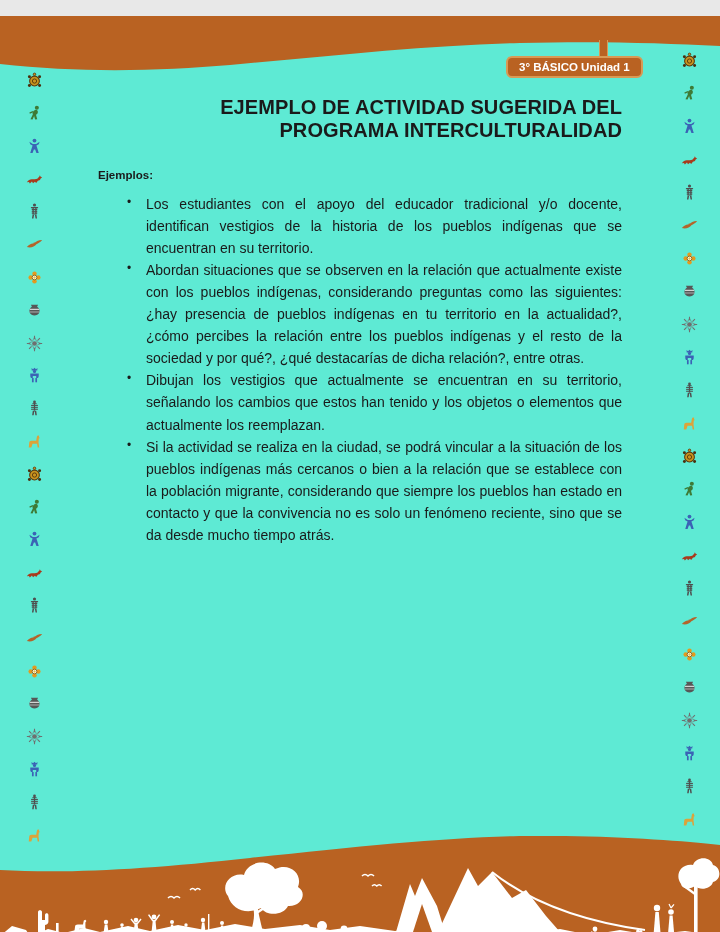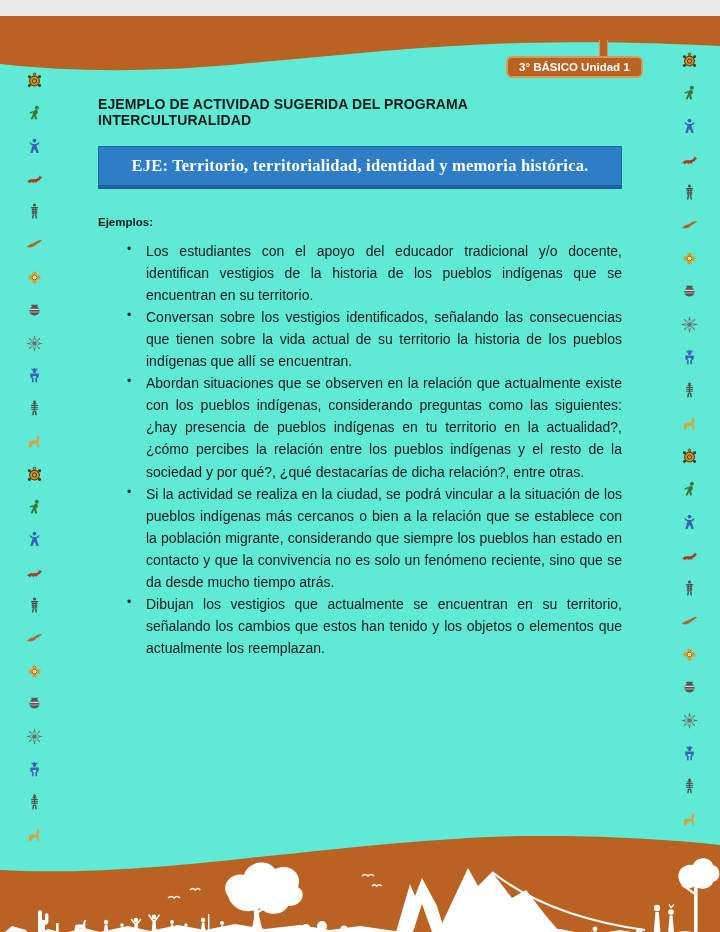--- a/index.html
+++ b/index.html
@@ -14,21 +14,21 @@
             border:2px solid #d89a55;border-radius:6px;color:#ffffff;font-size:11.5px;font-weight:bold;
             text-align:center;box-sizing:border-box;}
   
   .icon-col{position:absolute;width:22px;display:flex;flex-direction:column;justify-content:space-between;align-items:center;}
   .icon-col.left{left:23px;top:56px;height:772px;}
   .icon-col.right{right:20px;top:36px;height:776px;}
   .side-icon{display:block;width:17px;height:17px;line-height:0;}
   .side-icon svg{display:block;}
   
   .content{position:absolute;left:98px;top:80px;width:524px;}
-  .doc-title{font-size:14px;font-weight:bold;text-align:left;letter-spacing:0.1px;margin:0;}
+  .doc-title{font-size:20px;font-weight:bold;text-align:right;letter-spacing:0.1px;margin:0;}
   .eje-banner{margin-top:18px;height:43px;background:#2e7ec6;border:1px solid #2265a4;border-bottom:4px solid #1f5f9e;
               box-sizing:border-box;display:flex;align-items:center;justify-content:center;
               color:#ffffff;font-family:"Liberation Serif",serif;font-weight:bold;font-size:16.5px;letter-spacing:0.2px;}
   .activity-line{margin-top:21px;font-size:11px;white-space:nowrap;}
   .activity-line b{font-weight:bold;}
   .examples-heading{margin-top:27px;font-size:11.5px;font-weight:bold;}
   ul.examples{list-style:none;margin:3px 0 0 0;padding:0 0 0 27px;}
   ul.examples li{position:relative;padding-left:21px;font-size:14px;line-height:1.58;text-align:justify;margin:0;}
   ul.examples li::before{content:"\2022";position:absolute;left:2px;top:0;font-size:12px;}
   
@@ -459,32 +459,28 @@
       <span class="side-icon">
         <svg viewBox="0 0 16 16" width="17" height="17">
           <path d="M2.6,13.6 L3,9.6 C3,8.2 3.8,7.4 5.2,7.4 L9.6,7.4 L10.2,3.8 C10.3,3 10.8,2.4 11.6,2.4 L12.4,2.6 L12.2,4 L13.2,4.6 L12,5.2 L11.8,9 L12.4,13.6 L11,13.6 L10.4,10 L6.2,10 L5,13.6 Z" fill="#dca33b"></path>
         </svg>
       </span>
     </div>
 
   <div class="content">
     <h1 class="doc-title">EJEMPLO DE ACTIVIDAD SUGERIDA DEL PROGRAMA INTERCULTURALIDAD</h1>
 
-    <div class="eje-banner">
-      <span>EJE: Territorio, territorialidad, identidad y memoria histórica.</span>
-    </div>
 
 
     <p class="examples-heading">Ejemplos:</p>
     <ul class="examples">
         <li>Los estudiantes con el apoyo del educador tradicional y/o docente, identifican vestigios de la historia de los pueblos indígenas que se encuentran en su territorio.</li>
-        <li>Conversan sobre los vestigios identificados, señalando las consecuencias que tienen sobre la vida actual de su territorio la historia de los pueblos indígenas que allí se encuentran.</li>
         <li>Abordan situaciones que se observen en la relación que actualmente existe con los pueblos indígenas, considerando preguntas como las siguientes: ¿hay presencia de pueblos indígenas en tu territorio en la actualidad?, ¿cómo percibes la relación entre los pueblos indígenas y el resto de la sociedad y por qué?, ¿qué destacarías de dicha relación?, entre otras.</li>
+        <li>Dibujan los vestigios que actualmente se encuentran en su territorio, señalando los cambios que estos han tenido y los objetos o elementos que actualmente los reemplazan.</li>
         <li>Si la actividad se realiza en la ciudad, se podrá vincular a la situación de los pueblos indígenas más cercanos o bien a la relación que se establece con la población migrante, considerando que siempre los pueblos han estado en contacto y que la convivencia no es solo un fenómeno reciente, sino que se da desde mucho tiempo atrás.</li>
-        <li>Dibujan los vestigios que actualmente se encuentran en su territorio, señalando los cambios que estos han tenido y los objetos o elementos que actualmente los reemplazan.</li>
       </ul>
   </div>
 
   <svg class="bottom-band" viewBox="0 0 720 112" preserveAspectRatio="none" aria-hidden="true">
     <path d="M0,34 C70,38 150,33 250,22 C380,8 480,-2 565,0 C630,1 685,5 720,9 L720,112 L0,112 Z" fill="#b96222"></path>
     <g fill="#ffffff">
 
       <path d="M0,104 L18,96 L34,99 L48,93 L64,97 L84,92 L100,96 L128,90 L150,95 L178,89 L205,94 L235,88 L265,93 L300,89 L330,94 L360,90 L395,95 L430,90 L460,95 L500,92 L530,97 L560,93 L590,99 L620,94 L650,99 L685,95 L720,100 L720,112 L0,112 Z"></path>
 
       <path d="M0,100 L12,90 L26,94 L30,100 Z"></path>

